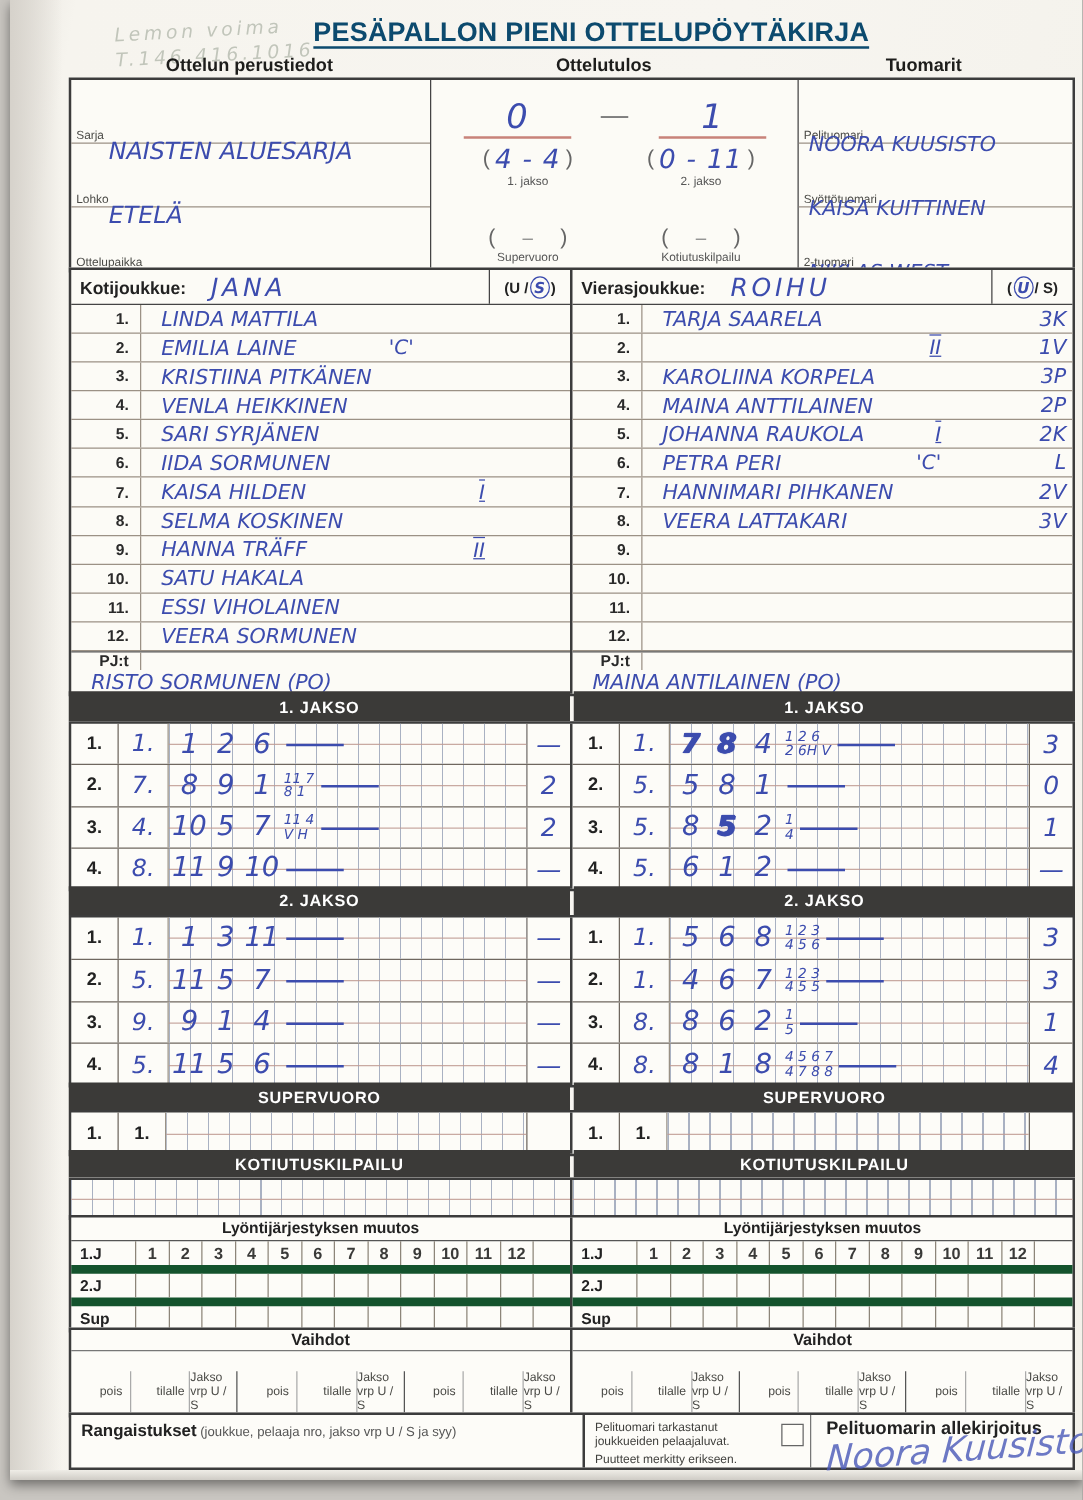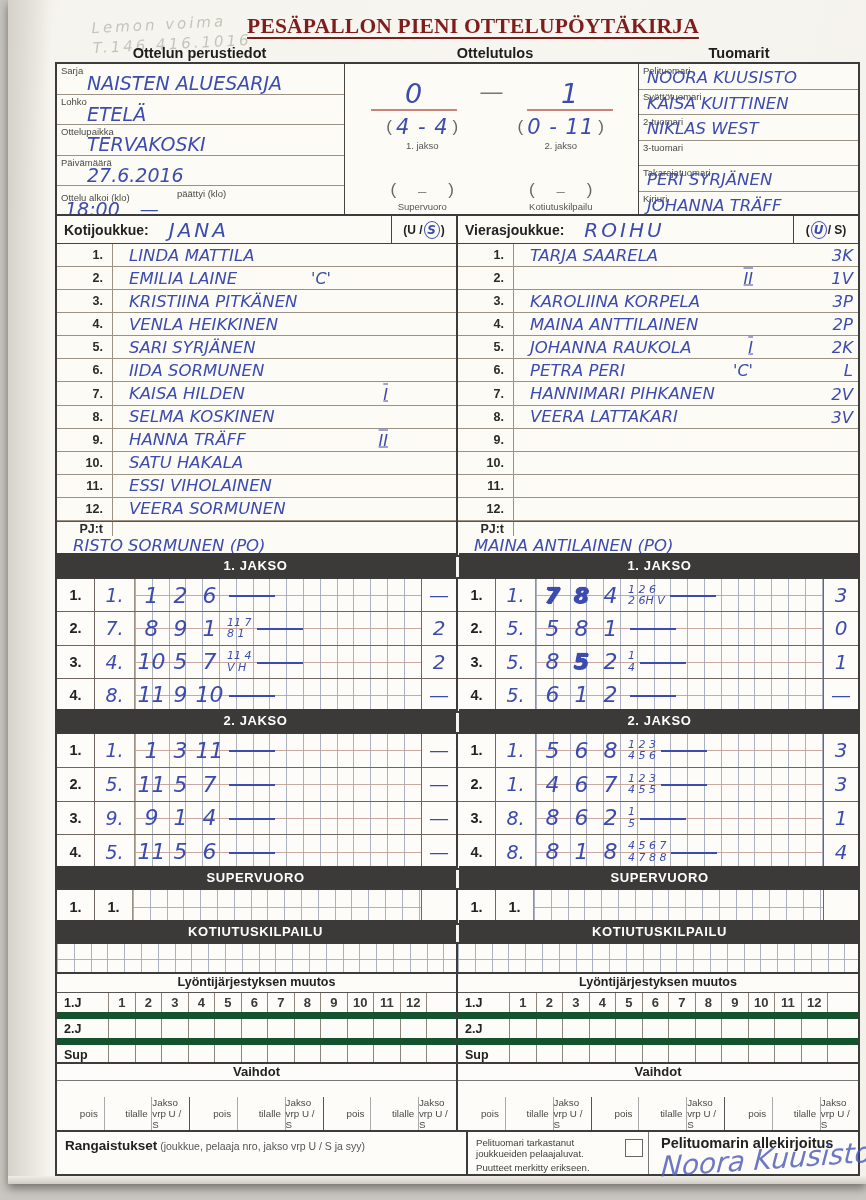--- a/index.html
+++ b/index.html
@@ -10,29 +10,29 @@
     box-shadow:0 4px 9px rgba(0,0,0,.45);}
   .paper::before{content:"";position:absolute;left:0;top:0;bottom:0;width:42px;
     background:linear-gradient(90deg,#d6d2cb,rgba(246,244,238,0));}
   .paper::after{content:"";position:absolute;left:0;right:0;bottom:0;height:8px;
     background:linear-gradient(#efede7,#cfccc6);}
   .hand{font-family:"DejaVu Sans",sans-serif;font-style:italic;color:#3c4cae;}
   .pencil{position:absolute;left:92px;top:14px;transform:rotate(-3deg);
     font-family:"DejaVu Sans",sans-serif;font-style:italic;font-size:15px;
     line-height:20px;color:#97a091;opacity:.55;letter-spacing:3px;}
   .title{position:absolute;left:150px;right:70px;top:14px;text-align:center;
-    font-size:21.5px;font-weight:bold;color:#7f1d1d;letter-spacing:.2px;
-    text-decoration:underline;text-underline-offset:4px;font-family:Liberation Serif, serif;}
+    font-size:21.5px;font-weight:bold;color:#0c4a6e;letter-spacing:.2px;
+    text-decoration:underline;text-underline-offset:4px;}
   .ch{position:absolute;top:45px;text-align:center;font-weight:bold;font-size:14.5px;color:#1d1d1b;}
-  .ch1{left:55px;width:289px;} .ch2{left:356px;width:278px;} .ch3{left:622px;width:234px;}
+  .ch1{left:55px;width:289px;} .ch2{left:344px;width:278px;} .ch3{left:622px;width:234px;}
   
   .topbox{position:absolute;left:55px;top:62px;width:801px;height:152px;
     border:2px solid #3c3c3c;display:flex;background:#fcfbf6;}
   .tb-left{width:287px;border-right:1.6px solid #444;display:flex;flex-direction:column;}
-  .field,.rfield{flex:1;position:relative;border-bottom:1px solid #9b9185;padding:1px 0 0 4px;}
+  .field,.rfield{flex:1;position:relative;border-bottom:1px solid #9b9185;padding:1px 0 0 4px;margin-top:38px;}
   .tb-left .field:last-child,.tb-right .rfield:last-child{border-bottom:none;}
   .flabel{font-size:9.5px;color:#4a4a46;}
   .fvalue{position:absolute;left:30px;top:8px;font-size:19px;white-space:nowrap;}
   .tfield .fvalue{left:8px;top:12px;}
   .flabel-end{position:absolute;left:120px;top:2px;}
   .tdash{margin-left:20px;}
   .tb-mid{width:277px;border-right:1.6px solid #444;display:flex;flex-direction:column;padding:5px 8px 4px;}
   .score-main{display:flex;justify-content:center;align-items:flex-end;gap:24px;height:42px;}
   .score-num{width:86px;text-align:center;font-size:27px;line-height:30px;border-bottom:2px solid #c8837a;}
   .score-dash{color:#777;font-size:22px;padding-bottom:6px;}

